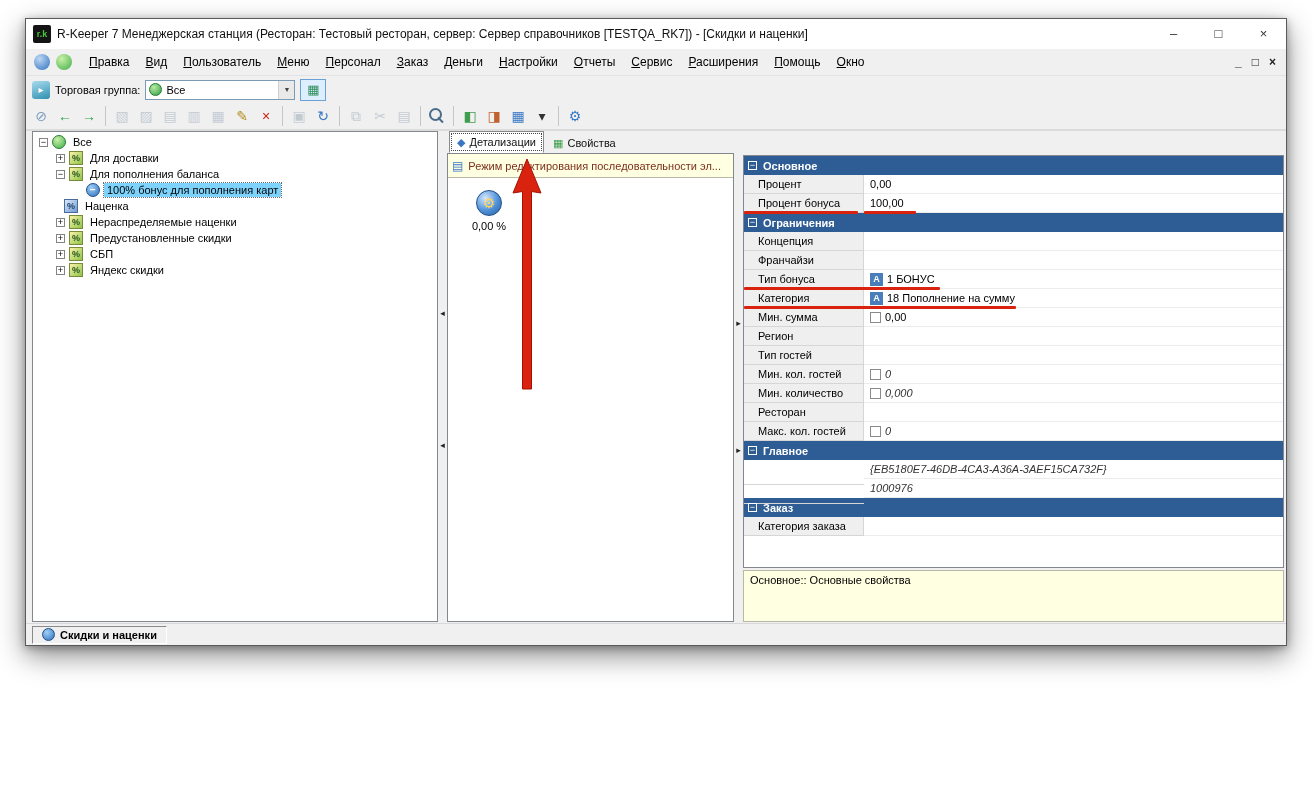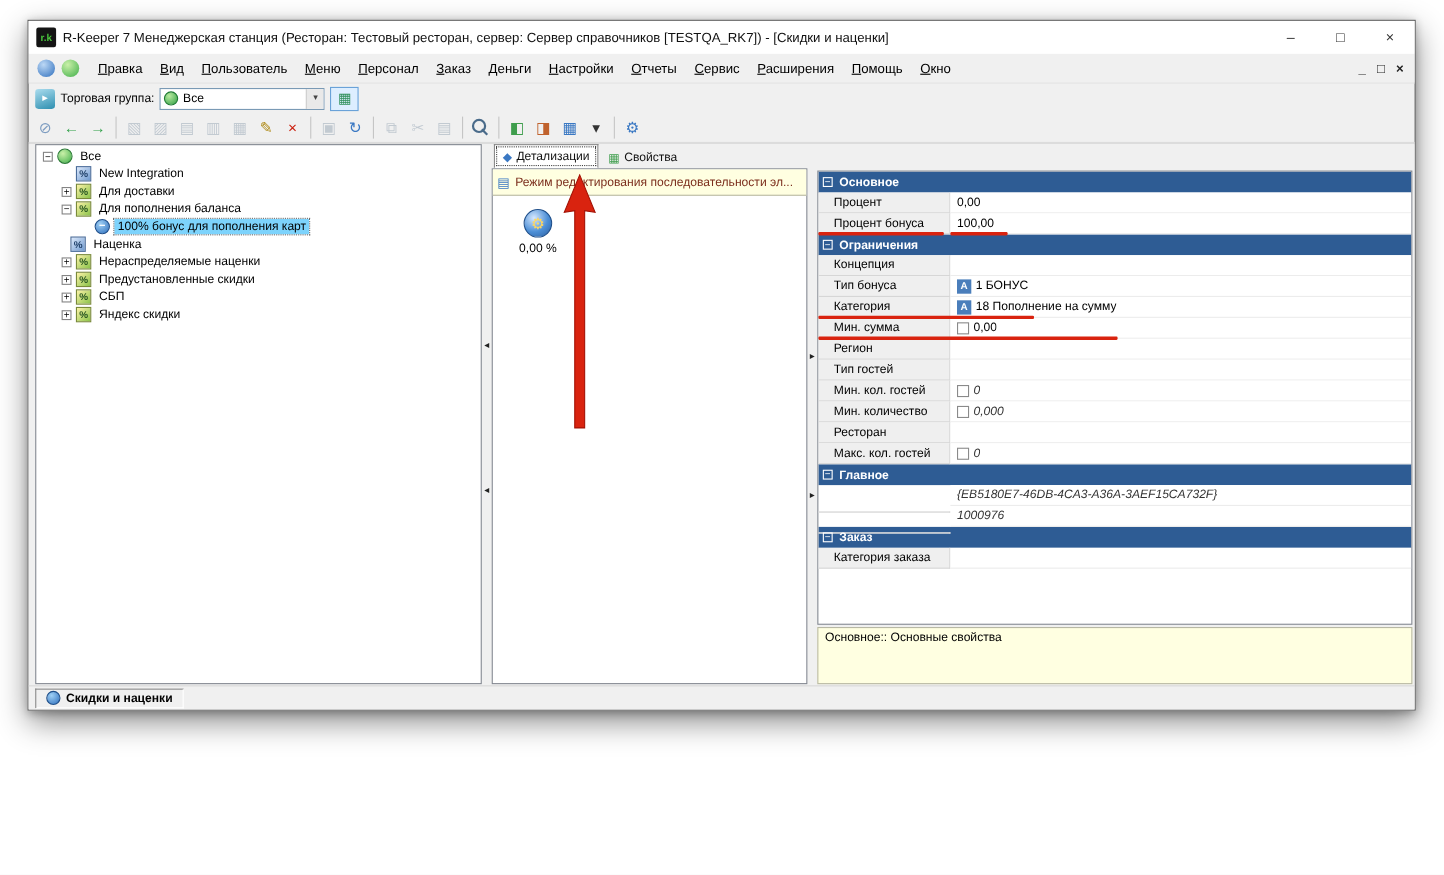--- a/index.html
+++ b/index.html
@@ -215,25 +215,20 @@
 
     <div class="main">
 
       <div class="tree-panel">
           <div class="tree-row" style="padding-left: 6px;">
             <span class="expand-box">−</span>
             <span class="tree-ico ico-root"></span>
             <span class="tree-label">Все</span>
           </div>
           <div class="tree-row" style="padding-left: 23px;">
-            <span class="expand-box hidden"></span>
-            <span class="tree-ico ico-discount"></span>
-            <span class="tree-label">New Integration</span>
-          </div>
-          <div class="tree-row" style="padding-left: 23px;">
             <span class="expand-box">+</span>
             <span class="tree-ico ico-group"></span>
             <span class="tree-label">Для доставки</span>
           </div>
           <div class="tree-row" style="padding-left: 23px;">
             <span class="expand-box">−</span>
             <span class="tree-ico ico-group"></span>
             <span class="tree-label">Для пополнения баланса</span>
           </div>
           <div class="tree-row selected" style="padding-left: 40px;">
@@ -324,20 +319,26 @@
               <span class="collapse-box">−</span>
               <span class="pg-sec-label">Ограничения</span>
             </div>
             <div class="pg-row">
               <div class="pg-label">Концепция</div>
               <div class="pg-value">
                 <span class="pg-vtext"></span>
               </div>
             </div>
             <div class="pg-row">
+              <div class="pg-label">Франчайзи</div>
+              <div class="pg-value">
+                <span class="pg-vtext"></span>
+              </div>
+            </div>
+            <div class="pg-row">
               <div class="pg-label">Тип бонуса</div>
               <div class="pg-value">
                 <span class="ref-badge">A</span>
                 <span class="pg-vtext">1 БОНУС</span>
               </div>
             </div>
             <div class="pg-row">
               <div class="pg-label">Категория</div>
               <div class="pg-value">
                 <span class="ref-badge">A</span>

